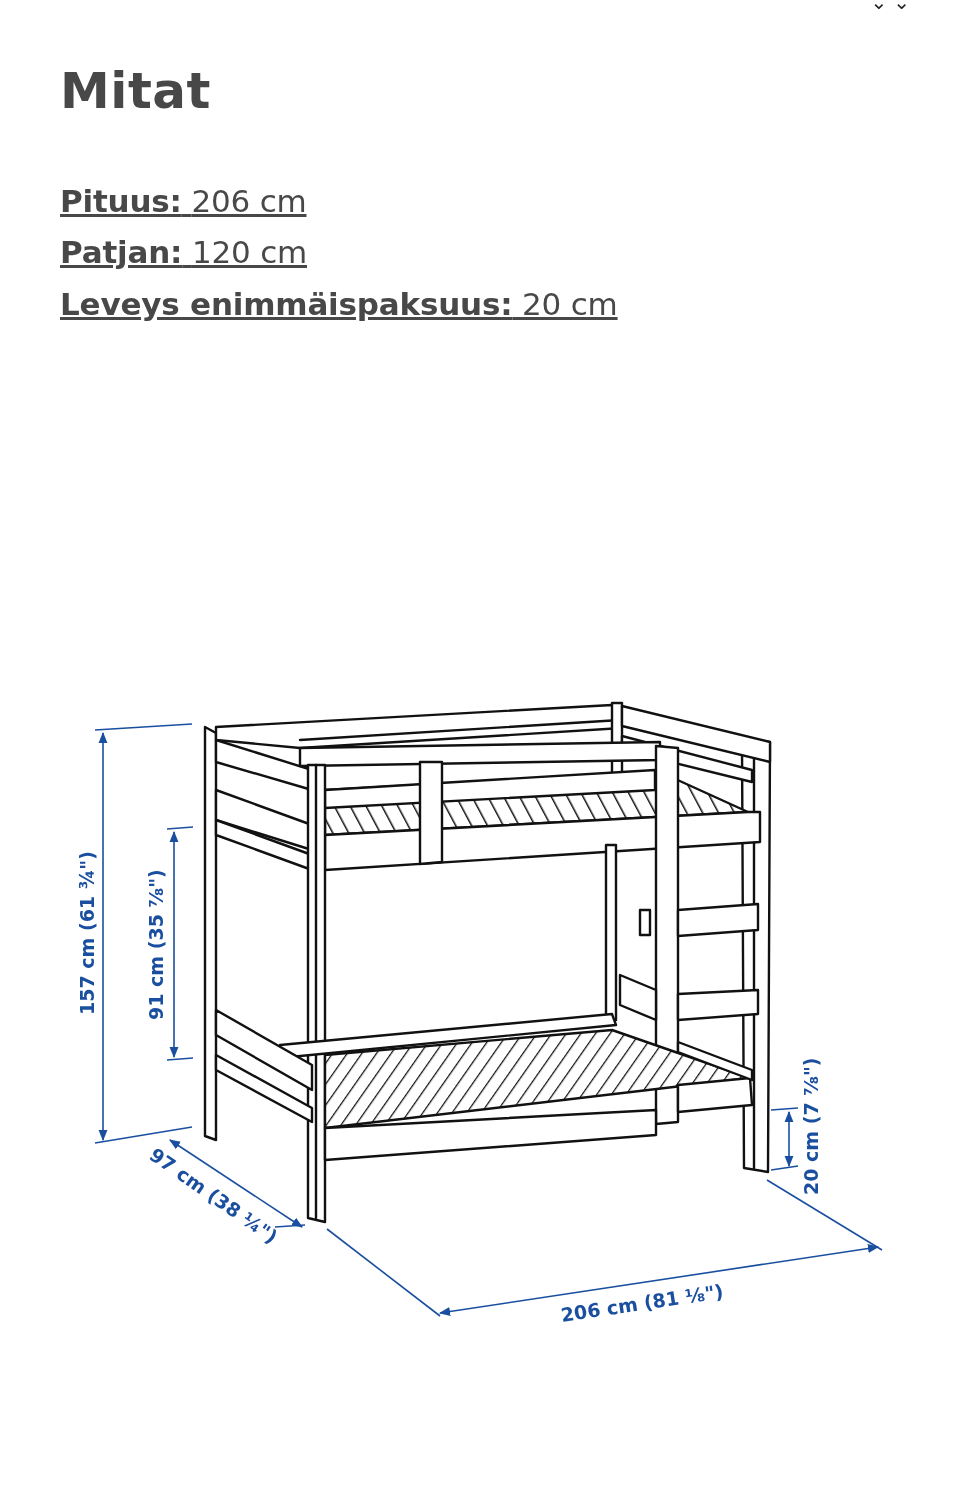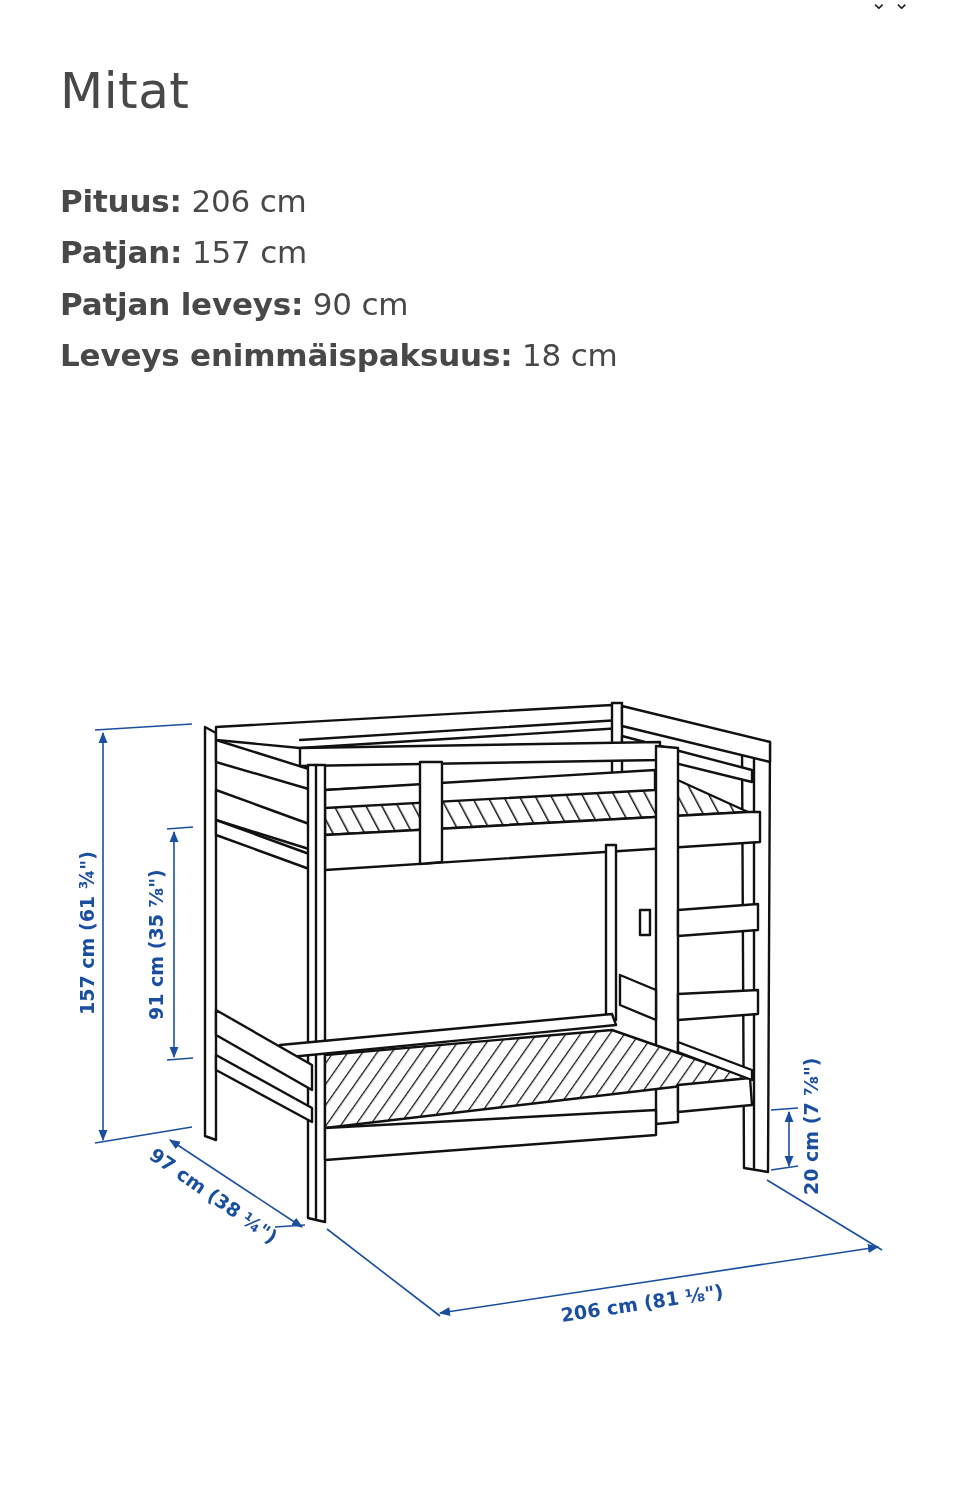--- a/index.html
+++ b/index.html
@@ -1,38 +1,37 @@
 <!DOCTYPE html>
 <html><head>
   <meta charset="utf-8">
   <style>
     html, body { margin: 0; padding: 0; background: #ffffff; }
     body { width: 960px; height: 1500px; position: relative; overflow: hidden;
            font-family: "DejaVu Sans", "Liberation Sans", sans-serif; color: #484848; }
     .top-glyph { position: absolute; right: 44px; top: -10px; font-size: 20px; color: #222; letter-spacing: 6px; }
-    h1.title { position: absolute; left: 60px; top: 62px; margin: 0; font-size: 50px; font-weight: normal; color: #484848; letter-spacing: 0.5px; }
+    h1.title { position: absolute; left: 60px; top: 62px; margin: 0; font-size: 50px; font-weight: bold; color: #484848; letter-spacing: 0.5px; }
     .specs { position: absolute; left: 60px; top: 176px; margin: 0; padding: 0; list-style: none; }
-    .specs li { font-size: 31px; line-height: 51.3px; white-space: nowrap; letter-spacing: -0.2px; }
+    .specs li { font-size: 31px; line-height: 51.3px; white-space: nowrap; letter-spacing: -0.2px; text-decoration: underline; }
     .specs .k { font-weight: bold; color: #484848; }
     .specs .v { font-weight: normal; color: #484848; }
     svg.diagram { position: absolute; left: 0; top: 680px; }
     .dimtext { font-family: "DejaVu Sans", "Liberation Sans", sans-serif; font-weight: bold; fill: #1a4fa0; font-size: 19px; }
   </style>
 </head>
 <body>
 
 <div class="top-glyph">⌄⌄</div>
 
 <h1 class="title">Mitat</h1>
 
 <ul class="specs">
   <li><span class="k">Pituus:</span> <span class="v">206 cm</span></li>
-  <li><span class="k">Patjan:</span> <span class="v">157 cm</span></li>
-  <li><span class="k">Patjan leveys:</span> <span class="v">90 cm</span></li>
-  <li><span class="k">Leveys enimmäispaksuus:</span> <span class="v">18 cm</span></li>
+  <li><span class="k">Patjan:</span> <span class="v">120 cm</span></li>
+  <li><span class="k">Leveys enimmäispaksuus:</span> <span class="v">20 cm</span></li>
 </ul>
 
 <svg class="diagram" width="960" height="680" viewBox="0 680 960 680" xmlns="http://www.w3.org/2000/svg">
   <defs>
     <marker id="arr" viewBox="0 0 10 10" refX="9" refY="5" markerWidth="7" markerHeight="7" orient="auto-start-reverse">
       <path d="M0,1 L10,5 L0,9 z" fill="#1a4fa0"></path>
     </marker>
     <pattern id="slatsA" patternUnits="userSpaceOnUse" width="14" height="14" patternTransform="rotate(-28)">
       <rect width="14" height="14" fill="#fff"></rect>
       <line x1="0" y1="0" x2="0" y2="14" stroke="#111" stroke-width="3"></line>

